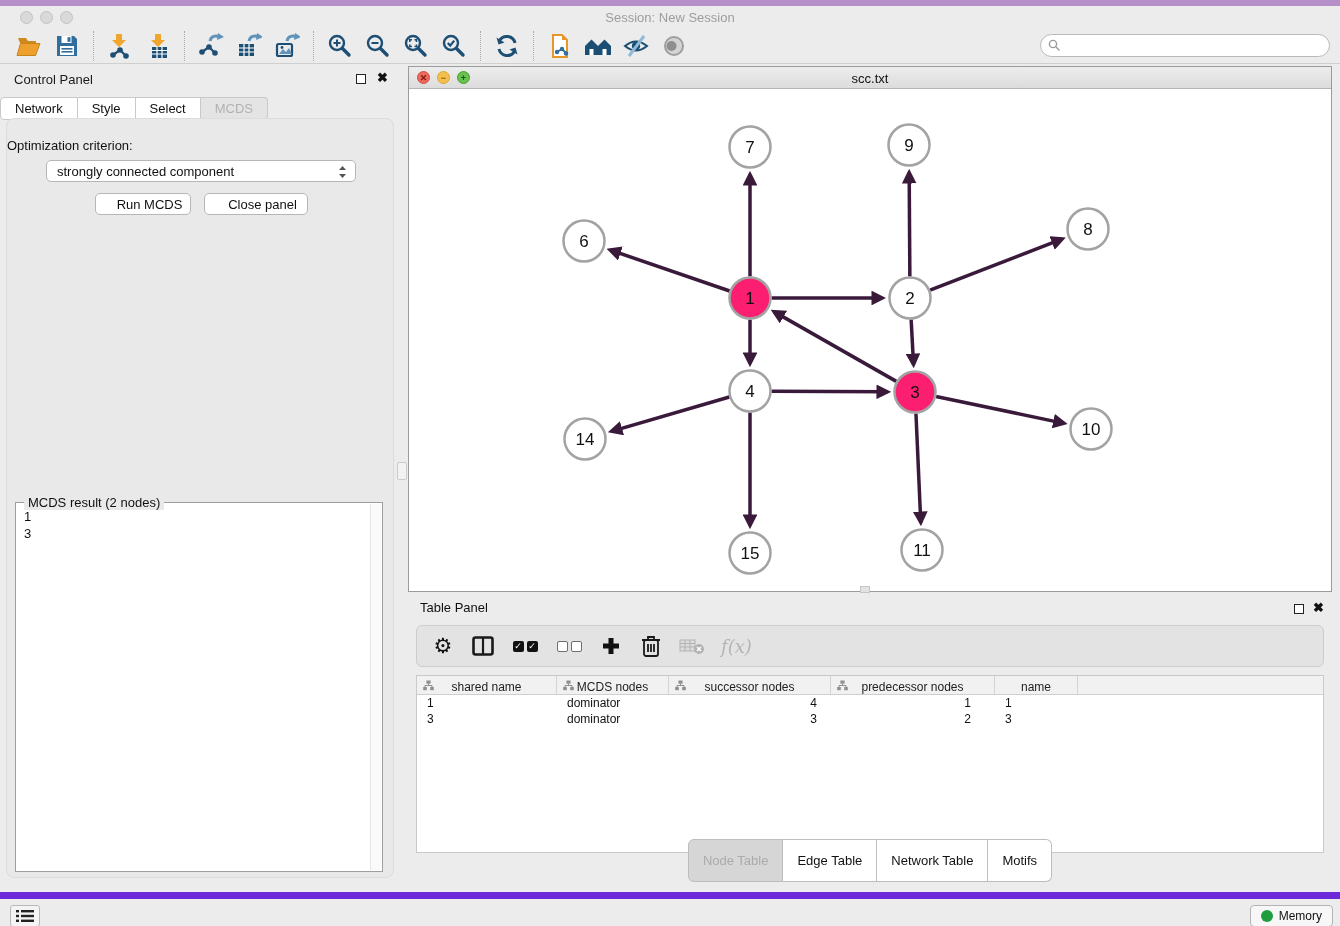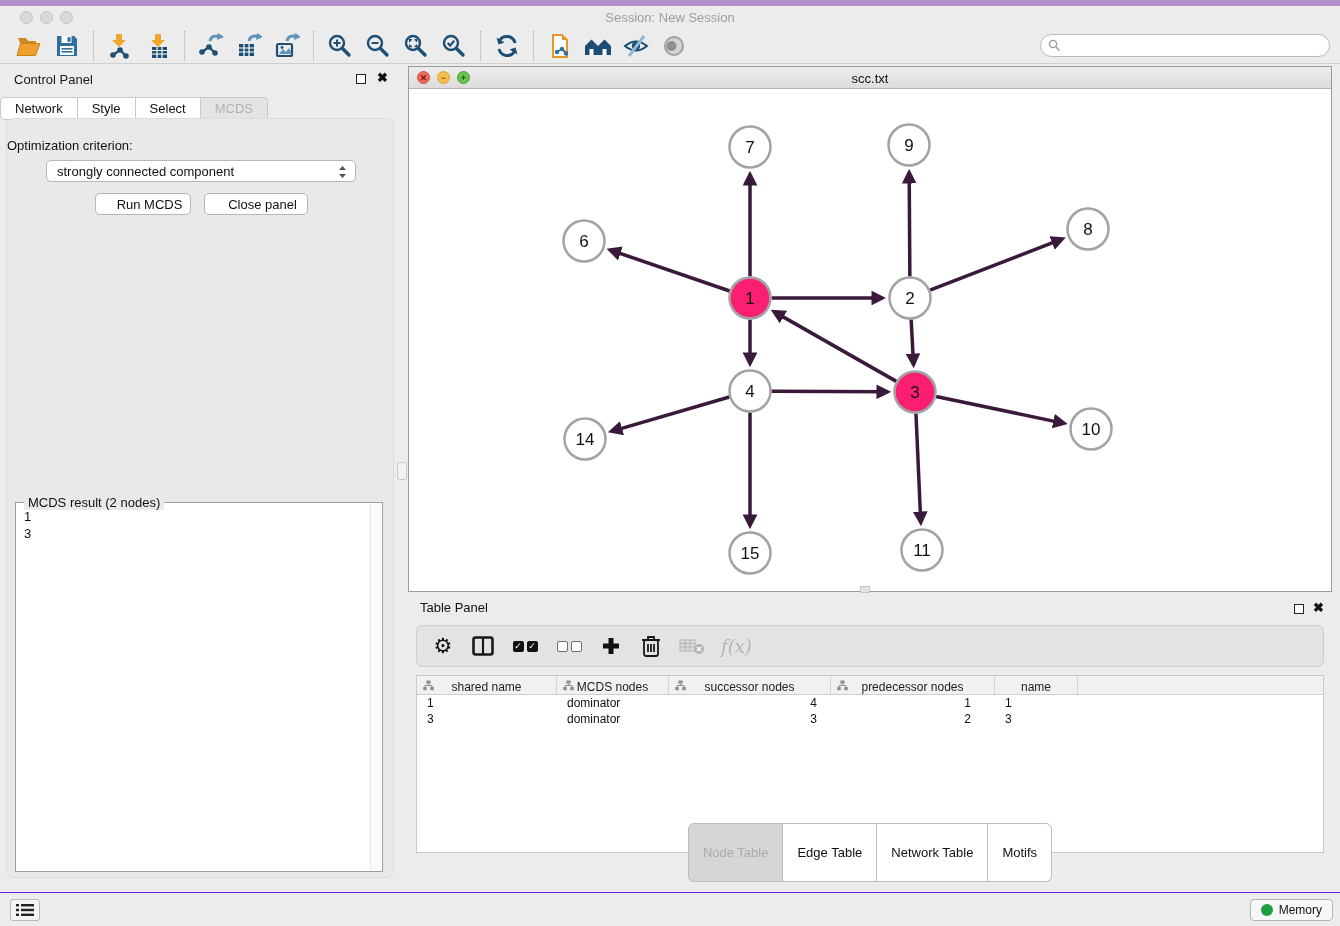--- a/index.html
+++ b/index.html
@@ -82,27 +82,27 @@
   .th { position:relative; display:flex; align-items:flex-end; justify-content:center; font-size:12px; color:#222;
     border-right:1px solid #d4d4d4; background:#f1f1f1; }
   .th .tree-ic { position:absolute; left:6px; top:4px; }
   .tr-row { display:flex; height:16px; }
   .td { font-size:12px; display:flex; align-items:center; padding:0 10px; overflow:hidden; white-space:nowrap; }
   .al-right { justify-content:flex-end; padding-right:14px; }
   .col3.al-right { padding-right:24px; }
   .col0{width:140px} .col1{width:112px} .col2{width:162px} .col3{width:164px} .col4{width:83px}
   .col-fill{flex:1; border-right:none;}
   .tp-tabs { position:absolute; left:0; right:0; bottom:6px; display:flex; justify-content:center; }
-  .bttab { background:#fff; border:1px solid #bdbdbd; border-left:none; padding:21px 14px; font-size:13px; color:#111; }
+  .bttab { background:#fff; border:1px solid #bdbdbd; border-left:none; padding:13px 14px; font-size:13px; color:#111; }
   .bttab:first-child { border-left:1px solid #bdbdbd; border-radius:6px 0 0 6px; }
   .bttab:last-child { border-radius:0 6px 6px 0; }
   .bttab.selected { background:#d6d6d6; color:#ababab; }
 
   
-  .status-bar { position:absolute; left:0; top:892px; width:1340px; height:32px; border-top:1px solid #6d28d9;text-align:right; }
+  .status-bar { position:absolute; left:0; top:892px; width:1340px; height:32px; border-top:7px solid #6d28d9;text-align:right; }
   .list-btn { position:absolute; left:10px; top:6px; width:30px; height:22px; background:#f4f4f4; border:1px solid #b9b9b9; border-radius:3px;
     display:flex; align-items:center; justify-content:center; }
   .mem-btn { position:absolute; right:7px; top:6px; height:22px; background:#f7f7f7; border:1px solid #b4b4b4; border-radius:4px;
     display:flex; align-items:center; gap:6px; padding:0 10px; font-size:12px; }
   .mem-dot { width:12px; height:12px; border-radius:50%; background:#1f9d3f; }
 </style>
 </head>
 <body>
 
 <div class="top-strip"></div>

